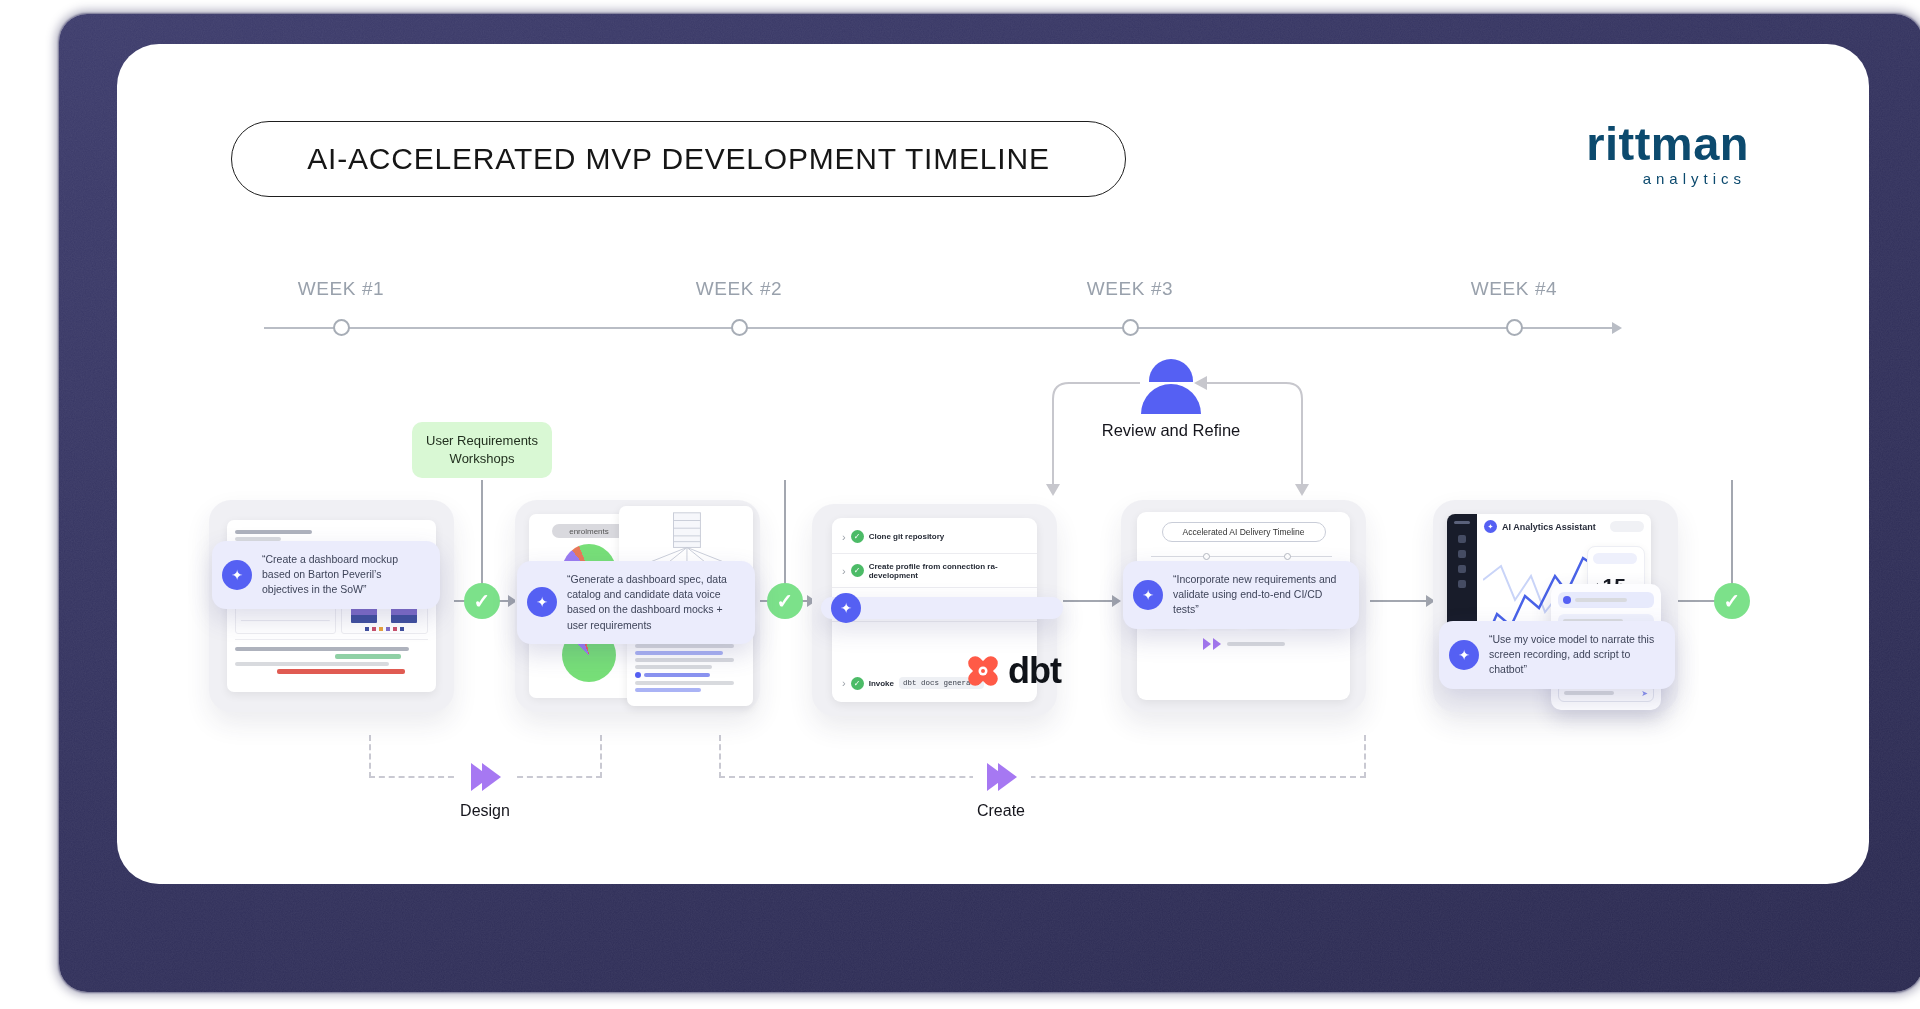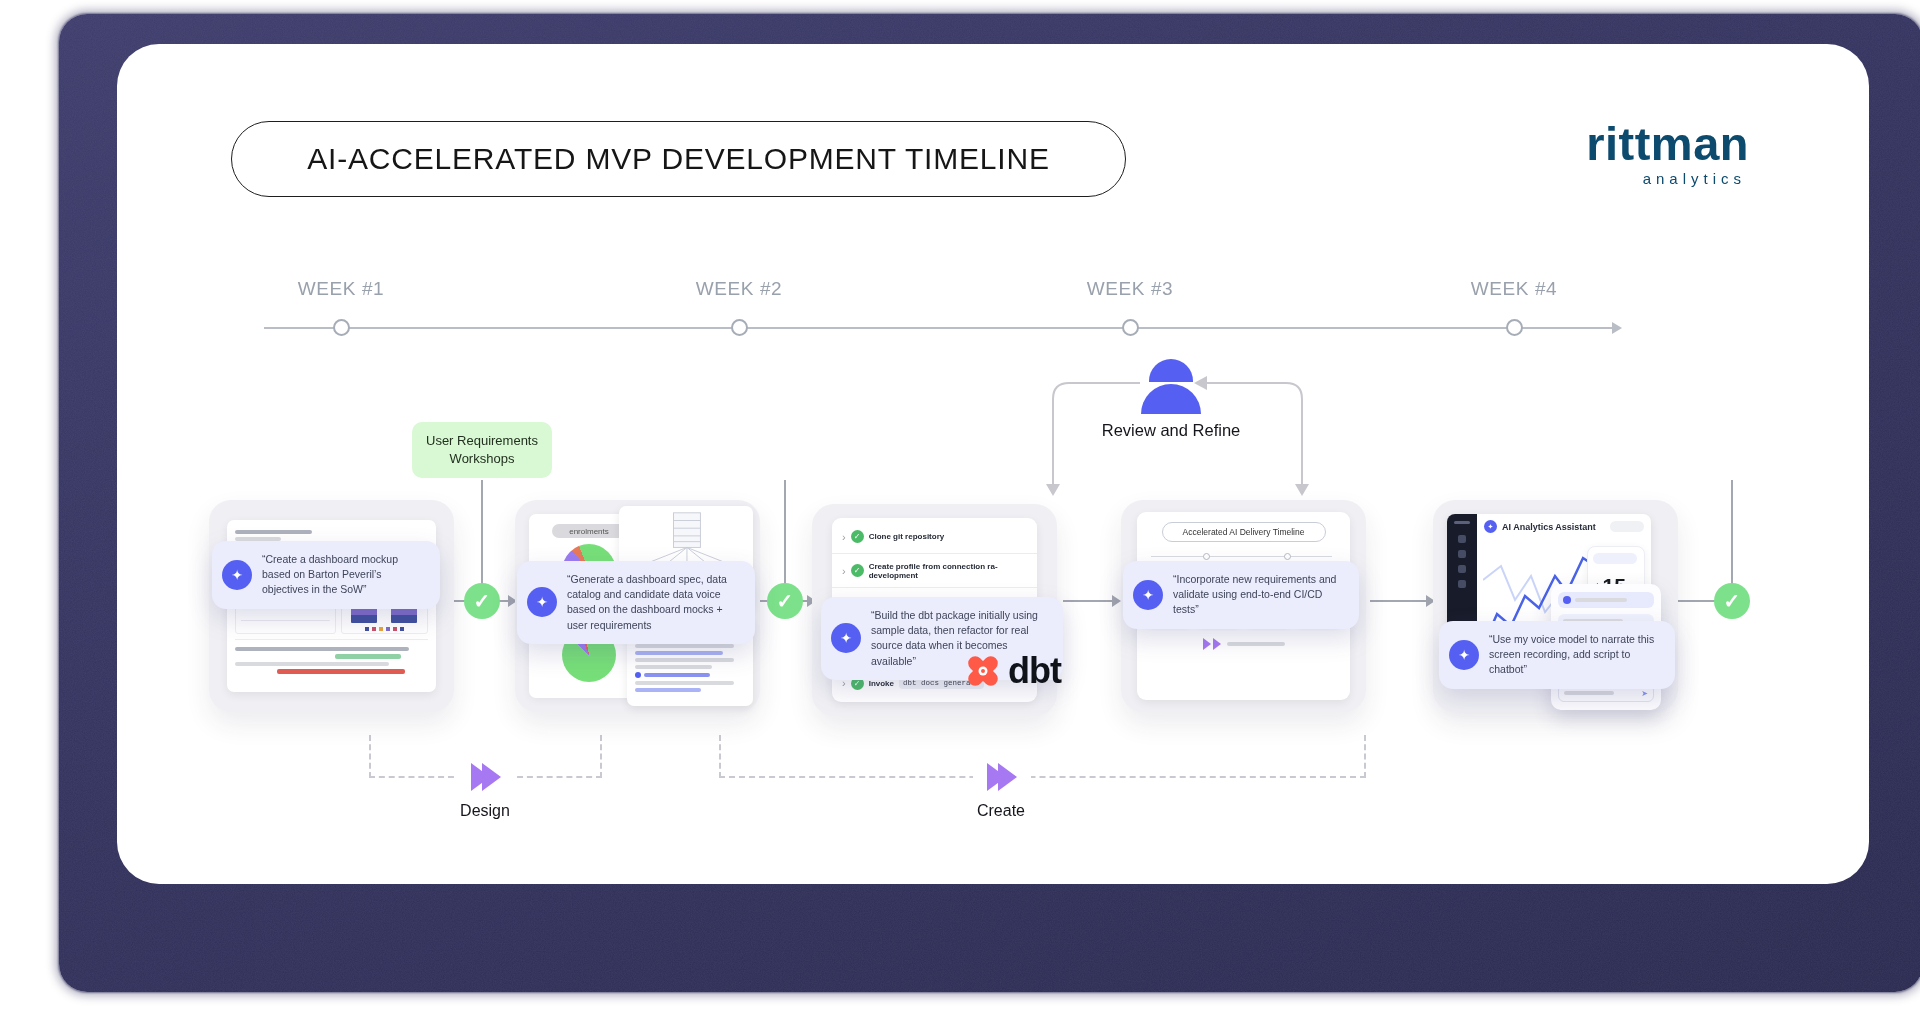--- a/index.html
+++ b/index.html
@@ -502,21 +502,20 @@
     <div class="bubble" style="left:400px;top:517px;width:238px">
       <span class="bicon">
           <span>✦</span>
         </span>
       <span>“Generate a dashboard spec, data catalog and candidate data voice based on the dashboard mocks + user requirements</span>
     </div>
     <div class="bubble" style="left:704px;top:553px;width:242px">
       <span class="bicon">
           <span>✦</span>
         </span>
-      <span>“Build the dbt package initially using sample data, then refactor for real source data when it becomes available”</span>
     </div>
     <div class="bubble" style="left:1006px;top:517px;width:236px">
       <span class="bicon">
           <span>✦</span>
         </span>
       <span>“Incorporate new requirements and validate using end-to-end CI/CD tests”</span>
     </div>
     <div class="bubble" style="left:1322px;top:577px;width:236px">
       <span class="bicon">
           <span>✦</span>

